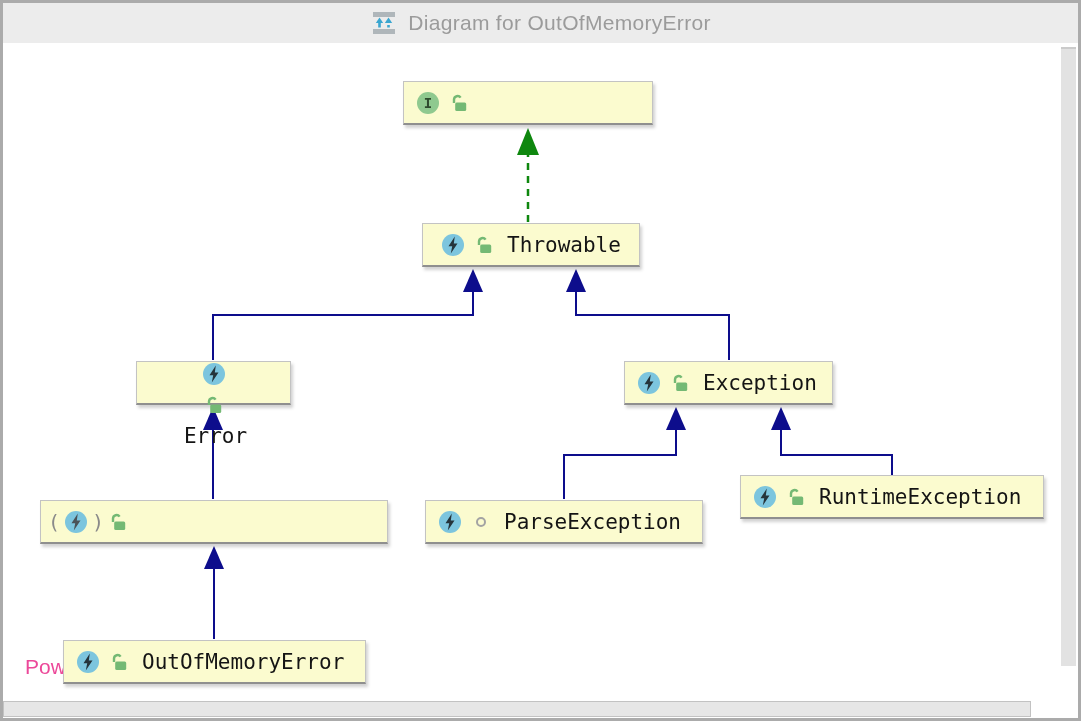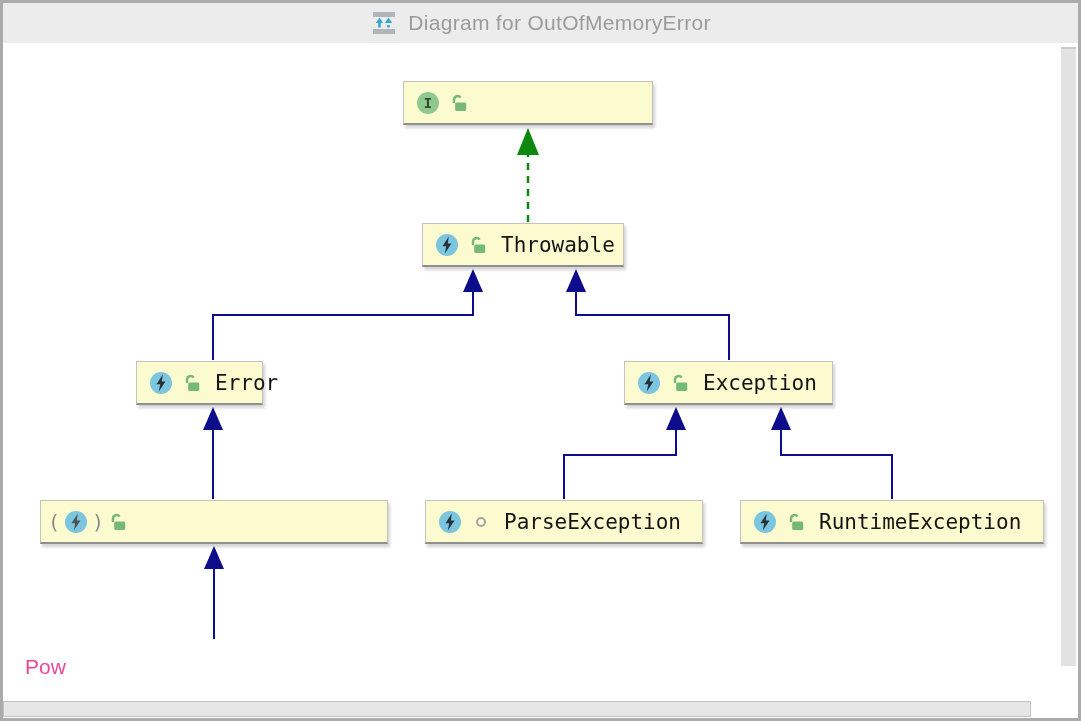--- a/index.html
+++ b/index.html
@@ -135,37 +135,37 @@
         </svg>
       </span>
       <span class="icon">
         <svg width="20" height="20" viewBox="0 0 20 20">
           <path d="M5 10 V6.6 A3.6 3.6 0 0 1 11.6 4.7" stroke="#74B974" stroke-width="2.4" fill="none"></path>
           <rect x="6.2" y="9.5" width="11" height="8.5" rx="1.5" fill="#74B974"></rect>
         </svg>
       </span>
     </div>
 
-    <div class="node" style="left:419px; top:180px; width:202px;">
+    <div class="node" style="left:419px; top:180px; width:218px;justify-content:center;">
       <span class="icon">
         <svg width="24" height="24" viewBox="0 0 24 24">
           <circle cx="12" cy="12" r="11" fill="#7CC5DE"></circle>
           <path d="M13.8 3.5 L7.5 13.2 L11.2 13.2 L9.8 20.5 L16.5 10.4 L12.8 10.4 Z" fill="#25343B"></path>
         </svg>
       </span>
       <span class="icon">
         <svg width="20" height="20" viewBox="0 0 20 20">
           <path d="M5 10 V6.6 A3.6 3.6 0 0 1 11.6 4.7" stroke="#74B974" stroke-width="2.4" fill="none"></path>
           <rect x="6.2" y="9.5" width="11" height="8.5" rx="1.5" fill="#74B974"></rect>
         </svg>
       </span>
       <span class="label">Throwable</span>
     </div>
 
-    <div class="node" style="left:133px; top:318px; width:127px;">
+    <div class="node" style="left:133px; top:318px; width:155px;flex-direction:column;">
       <span class="icon">
         <svg width="24" height="24" viewBox="0 0 24 24">
           <circle cx="12" cy="12" r="11" fill="#7CC5DE"></circle>
           <path d="M13.8 3.5 L7.5 13.2 L11.2 13.2 L9.8 20.5 L16.5 10.4 L12.8 10.4 Z" fill="#25343B"></path>
         </svg>
       </span>
       <span class="icon">
         <svg width="20" height="20" viewBox="0 0 20 20">
           <path d="M5 10 V6.6 A3.6 3.6 0 0 1 11.6 4.7" stroke="#74B974" stroke-width="2.4" fill="none"></path>
           <rect x="6.2" y="9.5" width="11" height="8.5" rx="1.5" fill="#74B974"></rect>
@@ -215,36 +215,51 @@
         </svg>
       </span>
       <span class="icon">
         <svg width="20" height="20" viewBox="0 0 20 20">
           <circle cx="10" cy="10" r="4" fill="none" stroke="#A3A3A3" stroke-width="2"></circle>
         </svg>
       </span>
       <span class="label">ParseException</span>
     </div>
 
-    <div class="node" style="left:737px; top:457px; width:304px;">
+    <div class="node" style="left:737px; top:432px; width:304px;">
       <span class="icon">
         <svg width="24" height="24" viewBox="0 0 24 24">
           <circle cx="12" cy="12" r="11" fill="#7CC5DE"></circle>
           <path d="M13.8 3.5 L7.5 13.2 L11.2 13.2 L9.8 20.5 L16.5 10.4 L12.8 10.4 Z" fill="#25343B"></path>
         </svg>
       </span>
       <span class="icon">
         <svg width="20" height="20" viewBox="0 0 20 20">
           <path d="M5 10 V6.6 A3.6 3.6 0 0 1 11.6 4.7" stroke="#74B974" stroke-width="2.4" fill="none"></path>
           <rect x="6.2" y="9.5" width="11" height="8.5" rx="1.5" fill="#74B974"></rect>
         </svg>
       </span>
       <span class="label">RuntimeException</span>
     </div>
 
+    <div class="node" style="left:60px; top:597px; width:303px;">
+      <span class="icon">
+        <svg width="24" height="24" viewBox="0 0 24 24">
+          <circle cx="12" cy="12" r="11" fill="#7CC5DE"></circle>
+          <path d="M13.8 3.5 L7.5 13.2 L11.2 13.2 L9.8 20.5 L16.5 10.4 L12.8 10.4 Z" fill="#25343B"></path>
+        </svg>
+      </span>
+      <span class="icon">
+        <svg width="20" height="20" viewBox="0 0 20 20">
+          <path d="M5 10 V6.6 A3.6 3.6 0 0 1 11.6 4.7" stroke="#74B974" stroke-width="2.4" fill="none"></path>
+          <rect x="6.2" y="9.5" width="11" height="8.5" rx="1.5" fill="#74B974"></rect>
+        </svg>
+      </span>
+      <span class="label">OutOfMemoryError</span>
+    </div>
 
   </div>
 
   <div id="vscroll-track">
     <div id="vscroll-thumb"></div>
   </div>
 
   <div id="hscroll-track">
     <div id="hscroll-thumb"></div>
   </div>

